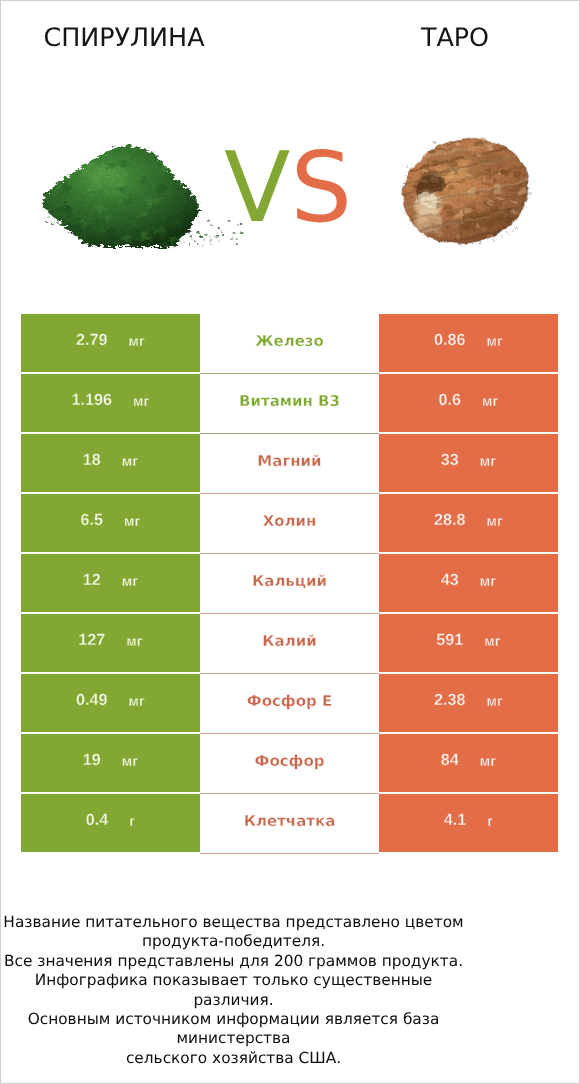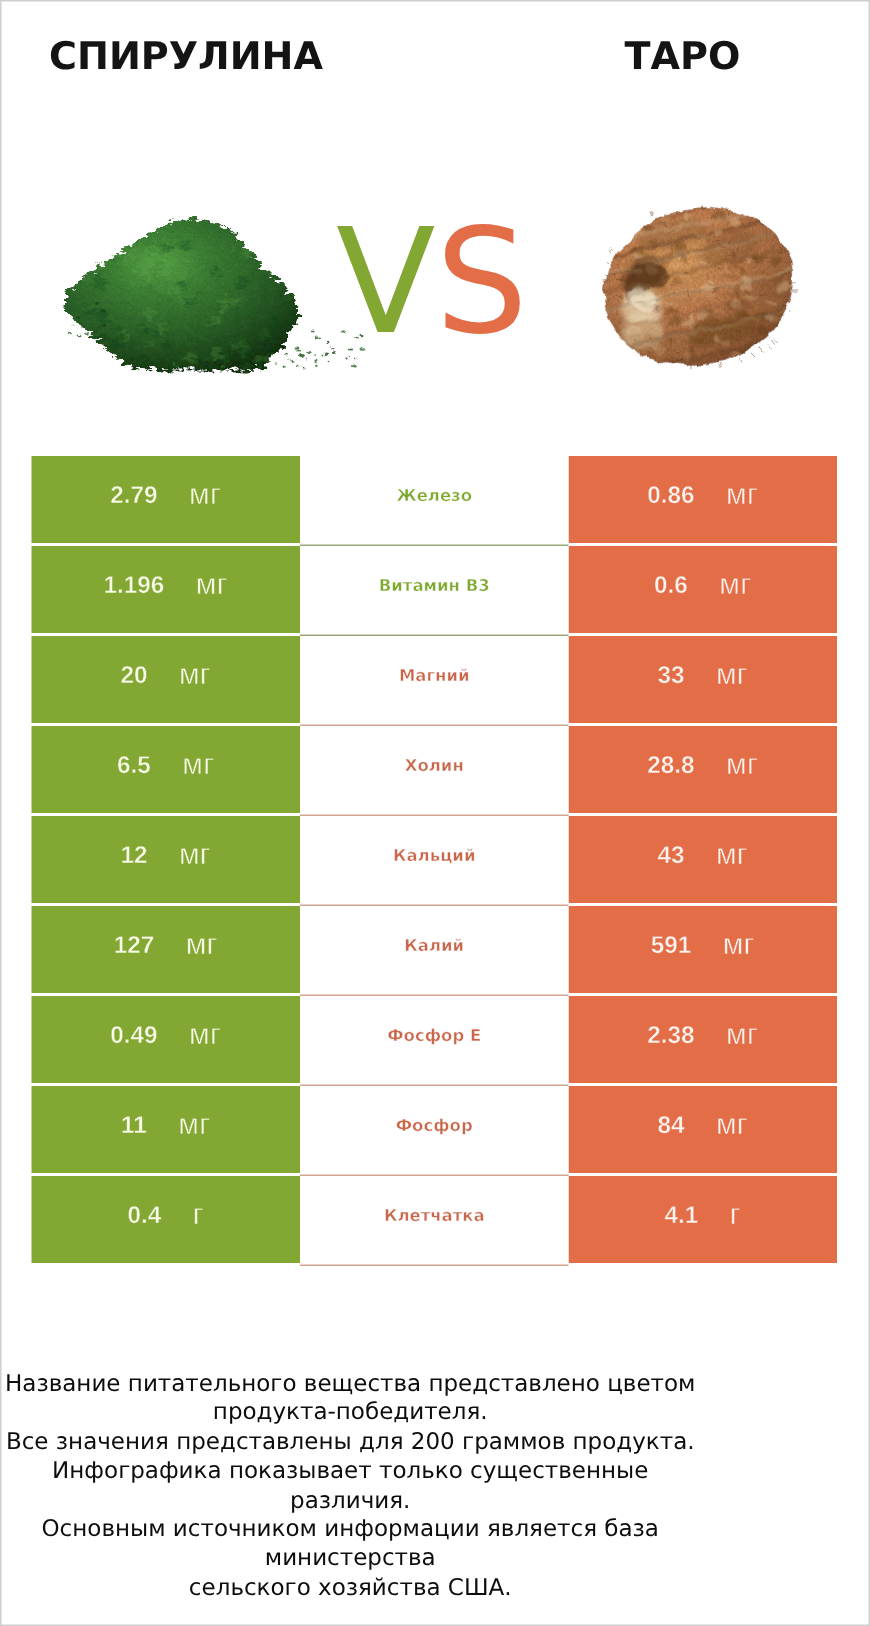--- a/index.html
+++ b/index.html
@@ -1,42 +1,42 @@
 <!DOCTYPE html>
 <html><head>
 <meta charset="utf-8">
 <style>
   html,body{margin:0;padding:0;}
   body{width:580px;height:1084px;background:#fff;font-family:"Liberation Sans",sans-serif;overflow:hidden;-webkit-font-smoothing:antialiased;text-rendering:geometricPrecision;}
   .page{position:relative;width:580px;height:1084px;}
   .frame{position:absolute;left:0;top:0;width:578px;height:1082px;border:1px solid #cfcfcf;pointer-events:none;}
-  .hdr{position:absolute;top:0;left:0;width:580px;height:60px;font-weight:bold;}
+  .hdr{position:absolute;top:0;left:0;width:580px;height:60px;}
   .hdr .t{position:absolute;top:22px;font-family:"DejaVu Sans",sans-serif;font-size:25.4px;color:#141414;text-align:center;}
   .t-left{left:0;width:248px;}
   .t-right{left:330px;width:250px;}
   .vs{position:absolute;left:-2px;width:580px;top:138px;text-align:center;font-family:"DejaVu Sans",sans-serif;font-size:97px;font-weight:400;line-height:100px;}
   .vs .v{color:#82a732;}
   .vs .s{color:#e26d47;}
 
   .imgwrap{position:absolute;}
   .iw-l{left:42px;top:144px;}
   .iw-r{left:399px;top:137px;}
-  .table{position:absolute;left:21px;top:304px;width:540px;}
+  .table{position:absolute;left:21px;top:314px;width:540px;}
   .row{display:flex;height:58px;margin-bottom:2px;}
   .cell{display:flex;align-items:center;justify-content:center;width:179px;box-sizing:border-box;padding-bottom:5px;}
   .left{background:#82a732;color:#f7fbe8;-webkit-text-stroke:0.3px #82a732;}
   .right{background:#e26d47;color:#fdf3ef;-webkit-text-stroke:0.3px #e26d47;}
-  .mid{background:#fff;font-family:"DejaVu Sans",sans-serif;font-weight:bold;font-size:11px;position:relative;-webkit-text-stroke:0.32px #fff;}
+  .mid{background:#fff;font-family:"DejaVu Sans",sans-serif;font-weight:bold;font-size:15px;position:relative;-webkit-text-stroke:0.32px #fff;}
   .mid.wl{color:#7ea92f;}
   .mid.wr{color:#c9674a;}
   .mid::after{content:"";position:absolute;left:0;right:0;bottom:-2.2px;height:1.4px;}
   .mid.wl::after{background:#9aa878;}
   .mid.wr::after{background:#d3a48f;}
   .val{font-size:16.2px;font-weight:bold;}
-  .unit{font-size:20px;font-weight:normal;margin-left:21px;letter-spacing:.2px;}
+  .unit{font-size:14px;font-weight:bold;margin-left:21px;letter-spacing:.2px;}
   .foot{position:absolute;left:0;top:913px;width:467px;text-align:center;font-family:"DejaVu Sans",sans-serif;font-size:15.35px;color:#0d0d0d;line-height:19.4px;}
 </style>
 </head>
 <body>
 
 <div class="page">
   <div class="frame"></div>
   <div class="hdr">
     <div class="t t-left">СПИРУЛИНА</div>
     <div class="t t-right">ТАРО</div>
@@ -634,21 +634,21 @@
         <div class="cell mid wl">
           <span>Витамин B3</span>
         </div>
         <div class="cell right">
           <span class="val">0.6</span>
           <span class="unit">мг</span>
         </div>
       </div>
       <div class="row">
         <div class="cell left">
-          <span class="val">20</span>
+          <span class="val">18</span>
           <span class="unit">мг</span>
         </div>
         <div class="cell mid wr">
           <span>Магний</span>
         </div>
         <div class="cell right">
           <span class="val">33</span>
           <span class="unit">мг</span>
         </div>
       </div>
@@ -699,21 +699,21 @@
         <div class="cell mid wr">
           <span>Фосфор E</span>
         </div>
         <div class="cell right">
           <span class="val">2.38</span>
           <span class="unit">мг</span>
         </div>
       </div>
       <div class="row">
         <div class="cell left">
-          <span class="val">11</span>
+          <span class="val">19</span>
           <span class="unit">мг</span>
         </div>
         <div class="cell mid wr">
           <span>Фосфор</span>
         </div>
         <div class="cell right">
           <span class="val">84</span>
           <span class="unit">мг</span>
         </div>
       </div>

